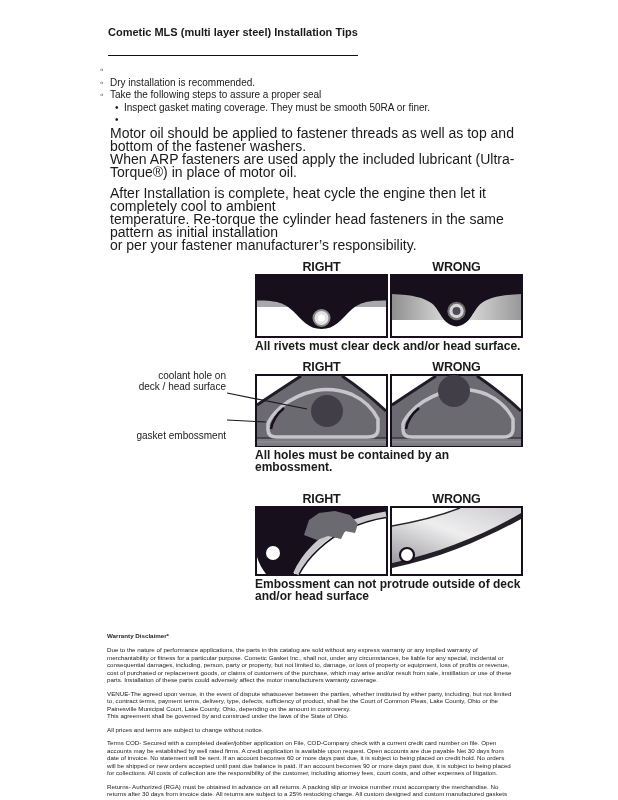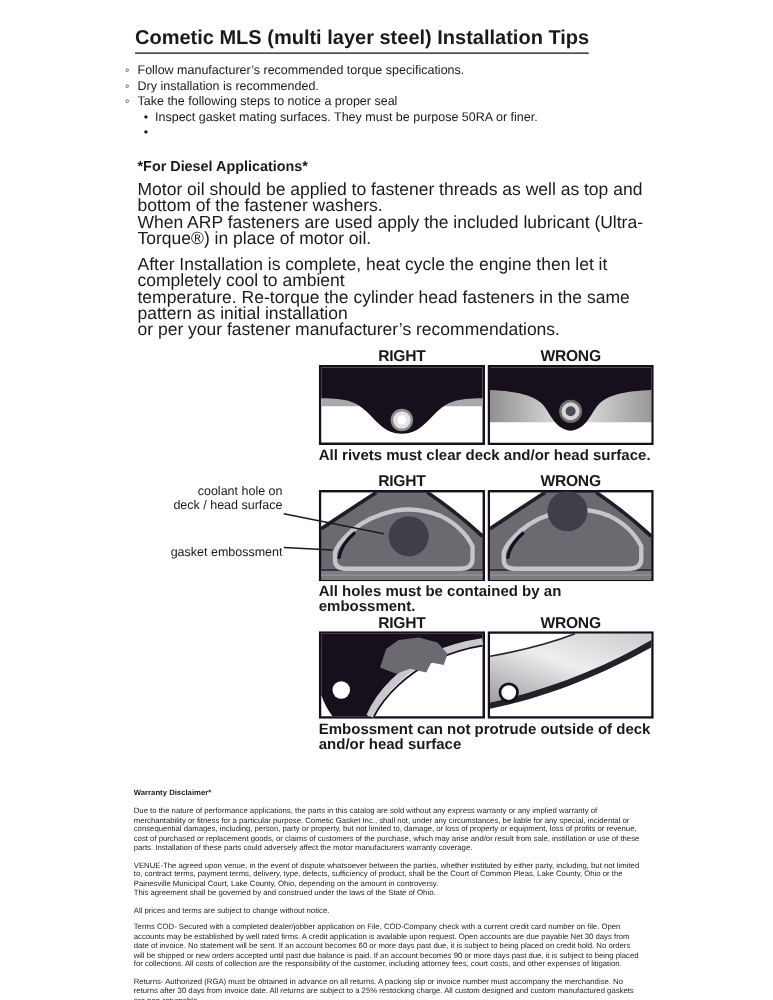--- a/index.html
+++ b/index.html
@@ -5,96 +5,94 @@
   html,body { margin:0; padding:0; background:#ffffff; }
   .page {
     position:relative; width:618px; height:800px; overflow:hidden;
     background:#ffffff; color:#1a1a1a;
     font-family:"Liberation Sans","DejaVu Sans",sans-serif;
   }
   .content { padding:22px 0 0 100px; }
 
   
   .title {
-    margin:0 0 6px 8px; font-size:16px; font-weight:700;
-    display:inline-block; border-bottom:1.5px solid #111; padding-bottom:2px;
+    margin:0 0 6px 8px; font-size:11px; font-weight:700;
+    display:inline-block; border-bottom:1.5px solid #111; padding-bottom:17px;
   }
 
   
   .tips { margin:2px 0 0 0; }
   .tip { display:flex; font-size:10px; line-height:12.5px; }
   .tip-marker { width:10px; flex:0 0 10px; text-align:left; }
   .tip.sub { margin-left:15px; }
   .tip.sub .tip-marker { width:9px; flex:0 0 9px; }
 
   
   .diesel-heading { margin:14px 0 5px 10px; font-size:11.5px; font-weight:700; }
   .para { margin:0 0 8px 10px; font-size:14px; line-height:13px; white-space:pre-line; width:410px; }
 
   
   .figures { margin-top:6px; }
   .figure { position:relative; margin-left:137px; width:268px;padding-left:18px; }
   .fig1 { margin-bottom:8px; }
-  .fig2 { margin-bottom:0; }
+  .fig2 { margin-bottom:19px; }
   .fig-labels { display:flex; gap:2px; height:14px; }
   .fig-label { width:133px; text-align:center; font-size:12.5px; font-weight:700; letter-spacing:-0.2px; }
   .fig-panels { display:flex; gap:2px; position:relative; z-index:1; }
   .fig-panels svg { display:block; }
   .fig-caption { margin-top:2px; font-size:12px; font-weight:700; line-height:12px; white-space:pre-line; }
   .fig-caption.center { text-align:left; }
 
   
   .annot { position:absolute; left:-137px; width:126px; text-align:right;
            font-size:10px; line-height:11px; white-space:pre-line; z-index:3; }
   .annot-1 { top:10px; }
-  .annot-2 { top:59px; }
+  .annot-2 { top:70px; }
   .leader-overlay { position:absolute; left:-137px; top:0; width:405px; height:100px;
                     pointer-events:none; z-index:2; }
 
   
   .legal { margin:30px 0 0 7px; width:407px; }
   .legal p { margin:0 0 6px 0; font-size:6.2px; line-height:7.5px; color:#222; white-space:pre-line; }
   .legal .legal-h { font-weight:700; margin-bottom:7px; }
 </style>
 </head>
 <body>
 
 <div class="page">
   <div class="content">
 
     <h1 class="title">Cometic MLS (multi layer steel) Installation Tips</h1>
 
     <div class="tips">
       <div class="tip">
         <span class="tip-marker">◦</span>
-        <span>Follow manufacturer’s recommended torque specifications.</span>
       </div>
       <div class="tip">
         <span class="tip-marker">◦</span>
         <span>Dry installation is recommended.</span>
       </div>
       <div class="tip">
         <span class="tip-marker">◦</span>
-        <span>Take the following steps to notice a proper seal</span>
+        <span>Take the following steps to assure a proper seal</span>
       </div>
       <div class="tip sub">
         <span class="tip-marker">•</span>
-        <span>Inspect gasket mating surfaces.  They must be purpose 50RA or finer.</span>
+        <span>Inspect gasket mating coverage.  They must be smooth 50RA or finer.</span>
       </div>
       <div class="tip sub">
         <span class="tip-marker">•</span>
       </div>
     </div>
 
-    <h2 class="diesel-heading">*For Diesel Applications*</h2>
     <p class="para">Motor oil should be applied to fastener threads as well as top and bottom of the fastener washers.
 When ARP fasteners are used apply the included lubricant (Ultra-Torque®) in place of motor oil.</p>
     <p class="para">After Installation is complete, heat cycle the engine then let it completely cool to ambient
 temperature. Re-torque the cylinder head fasteners in the same pattern as initial installation
-or per your fastener manufacturer’s recommendations.</p>
+or per your fastener manufacturer’s responsibility.</p>
 
     <div class="figures">
 
       <div class="figure fig1">
         <div class="fig-labels">
           <div class="fig-label">RIGHT</div>
           <div class="fig-label">WRONG</div>
         </div>
         <div class="fig-panels">
           <svg width="133" height="64" viewBox="0 0 133 64">

